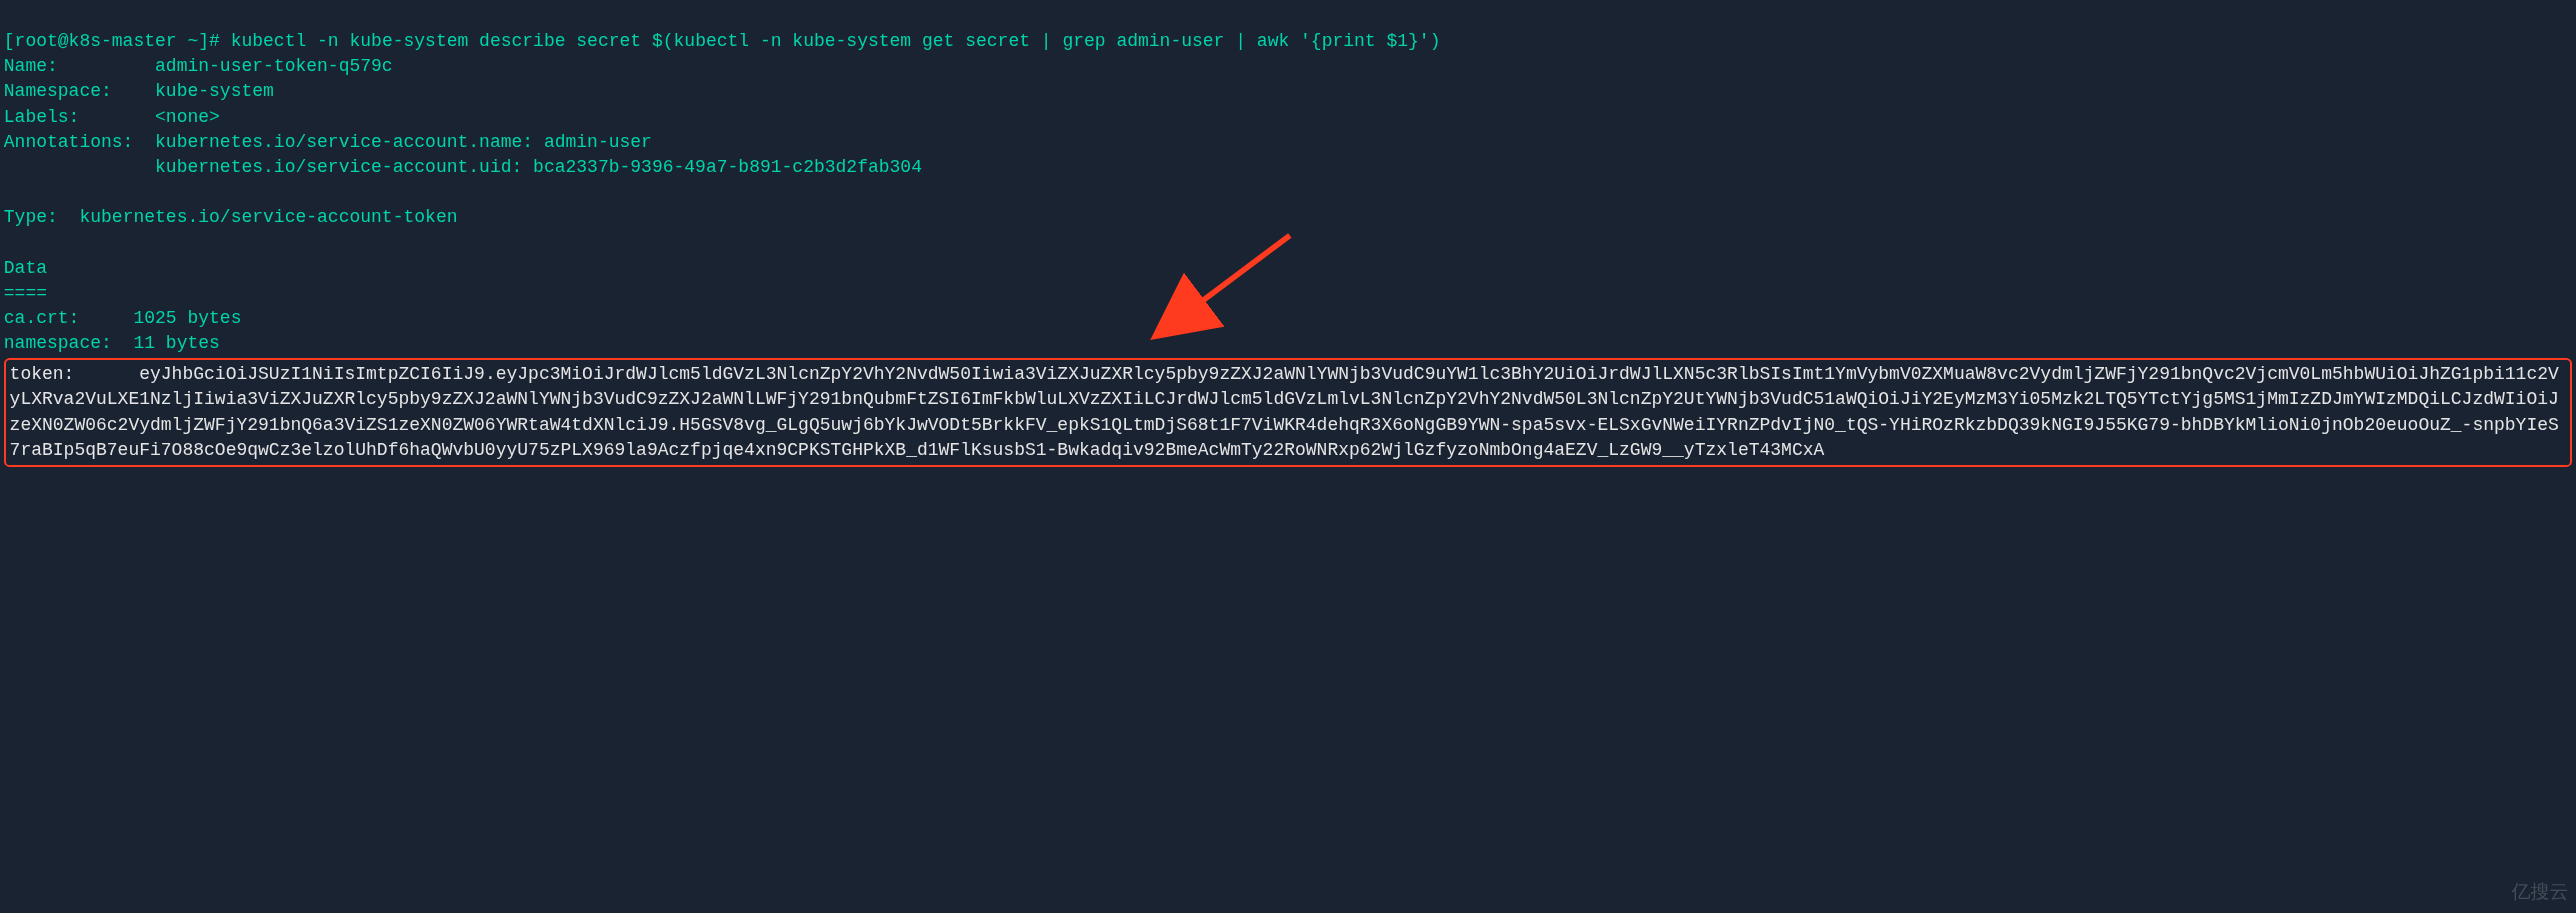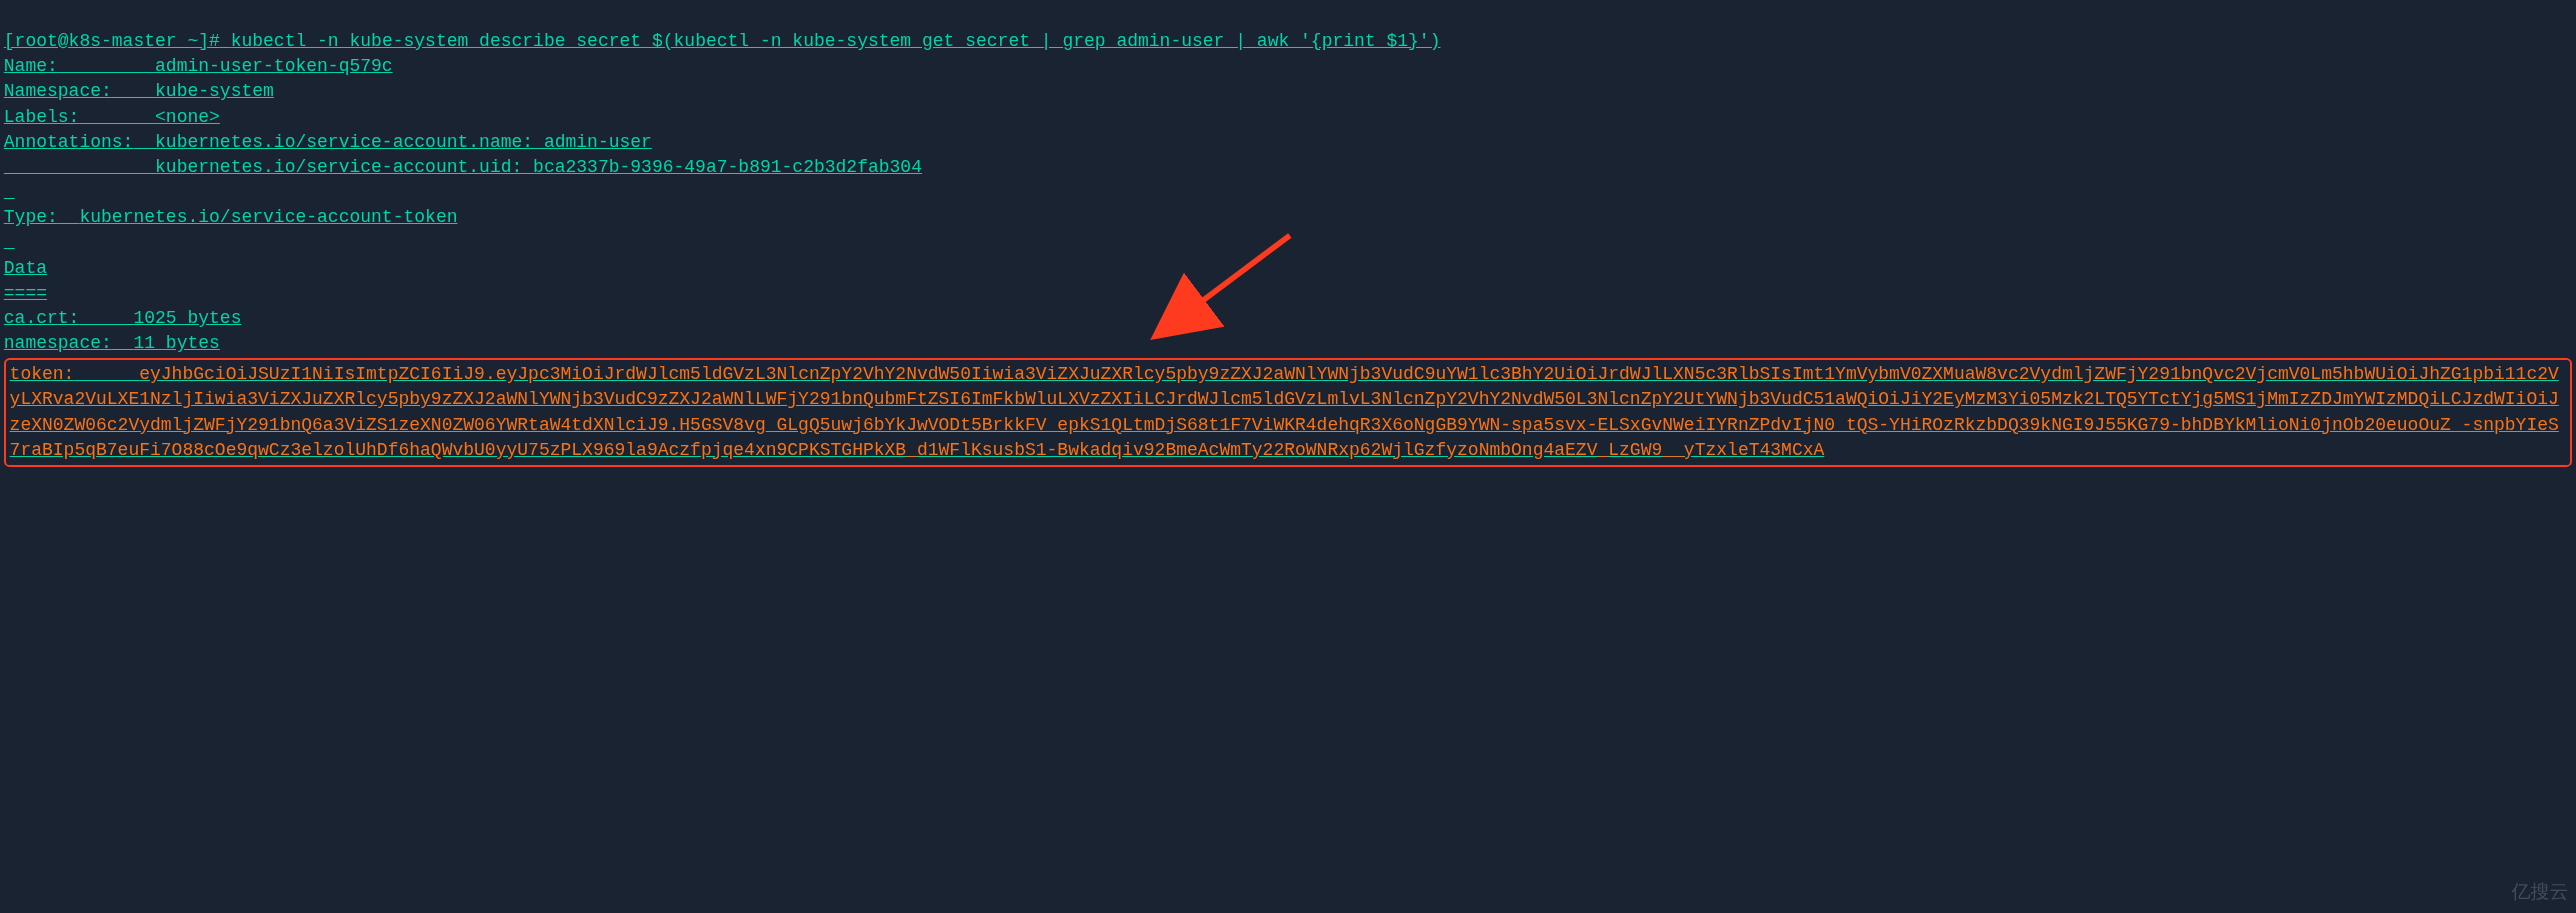--- a/index.html
+++ b/index.html
@@ -15,36 +15,35 @@
       color: #00d4aa;
       padding: 3.8px;
       width: 2576px;
       height: 913px;
       overflow: hidden;
       position: relative;
     }
     .terminal {
       white-space: pre-wrap;
       word-break: break-all;
-      text-decoration: underline;
     }
     .command-line {
       color: #00d4aa;
     }
     .output-line {
       color: #00d4aa;
     }
     .token-box {
       border: 2.8px solid #ff3b1f;
       border-radius: 5.6px;
       padding: 1.9px 3.8px;
       margin-top: 1.9px;
     }
     .token-content {
-      color: #f97316;
+      color: #e5e5e5;
       word-break: break-all;
       white-space: pre-wrap;
       margin-top: 48px;
     }
     .arrow-svg {
       position: absolute;
       top: 226px;
       left: 1149px;
       pointer-events: none;
     }

